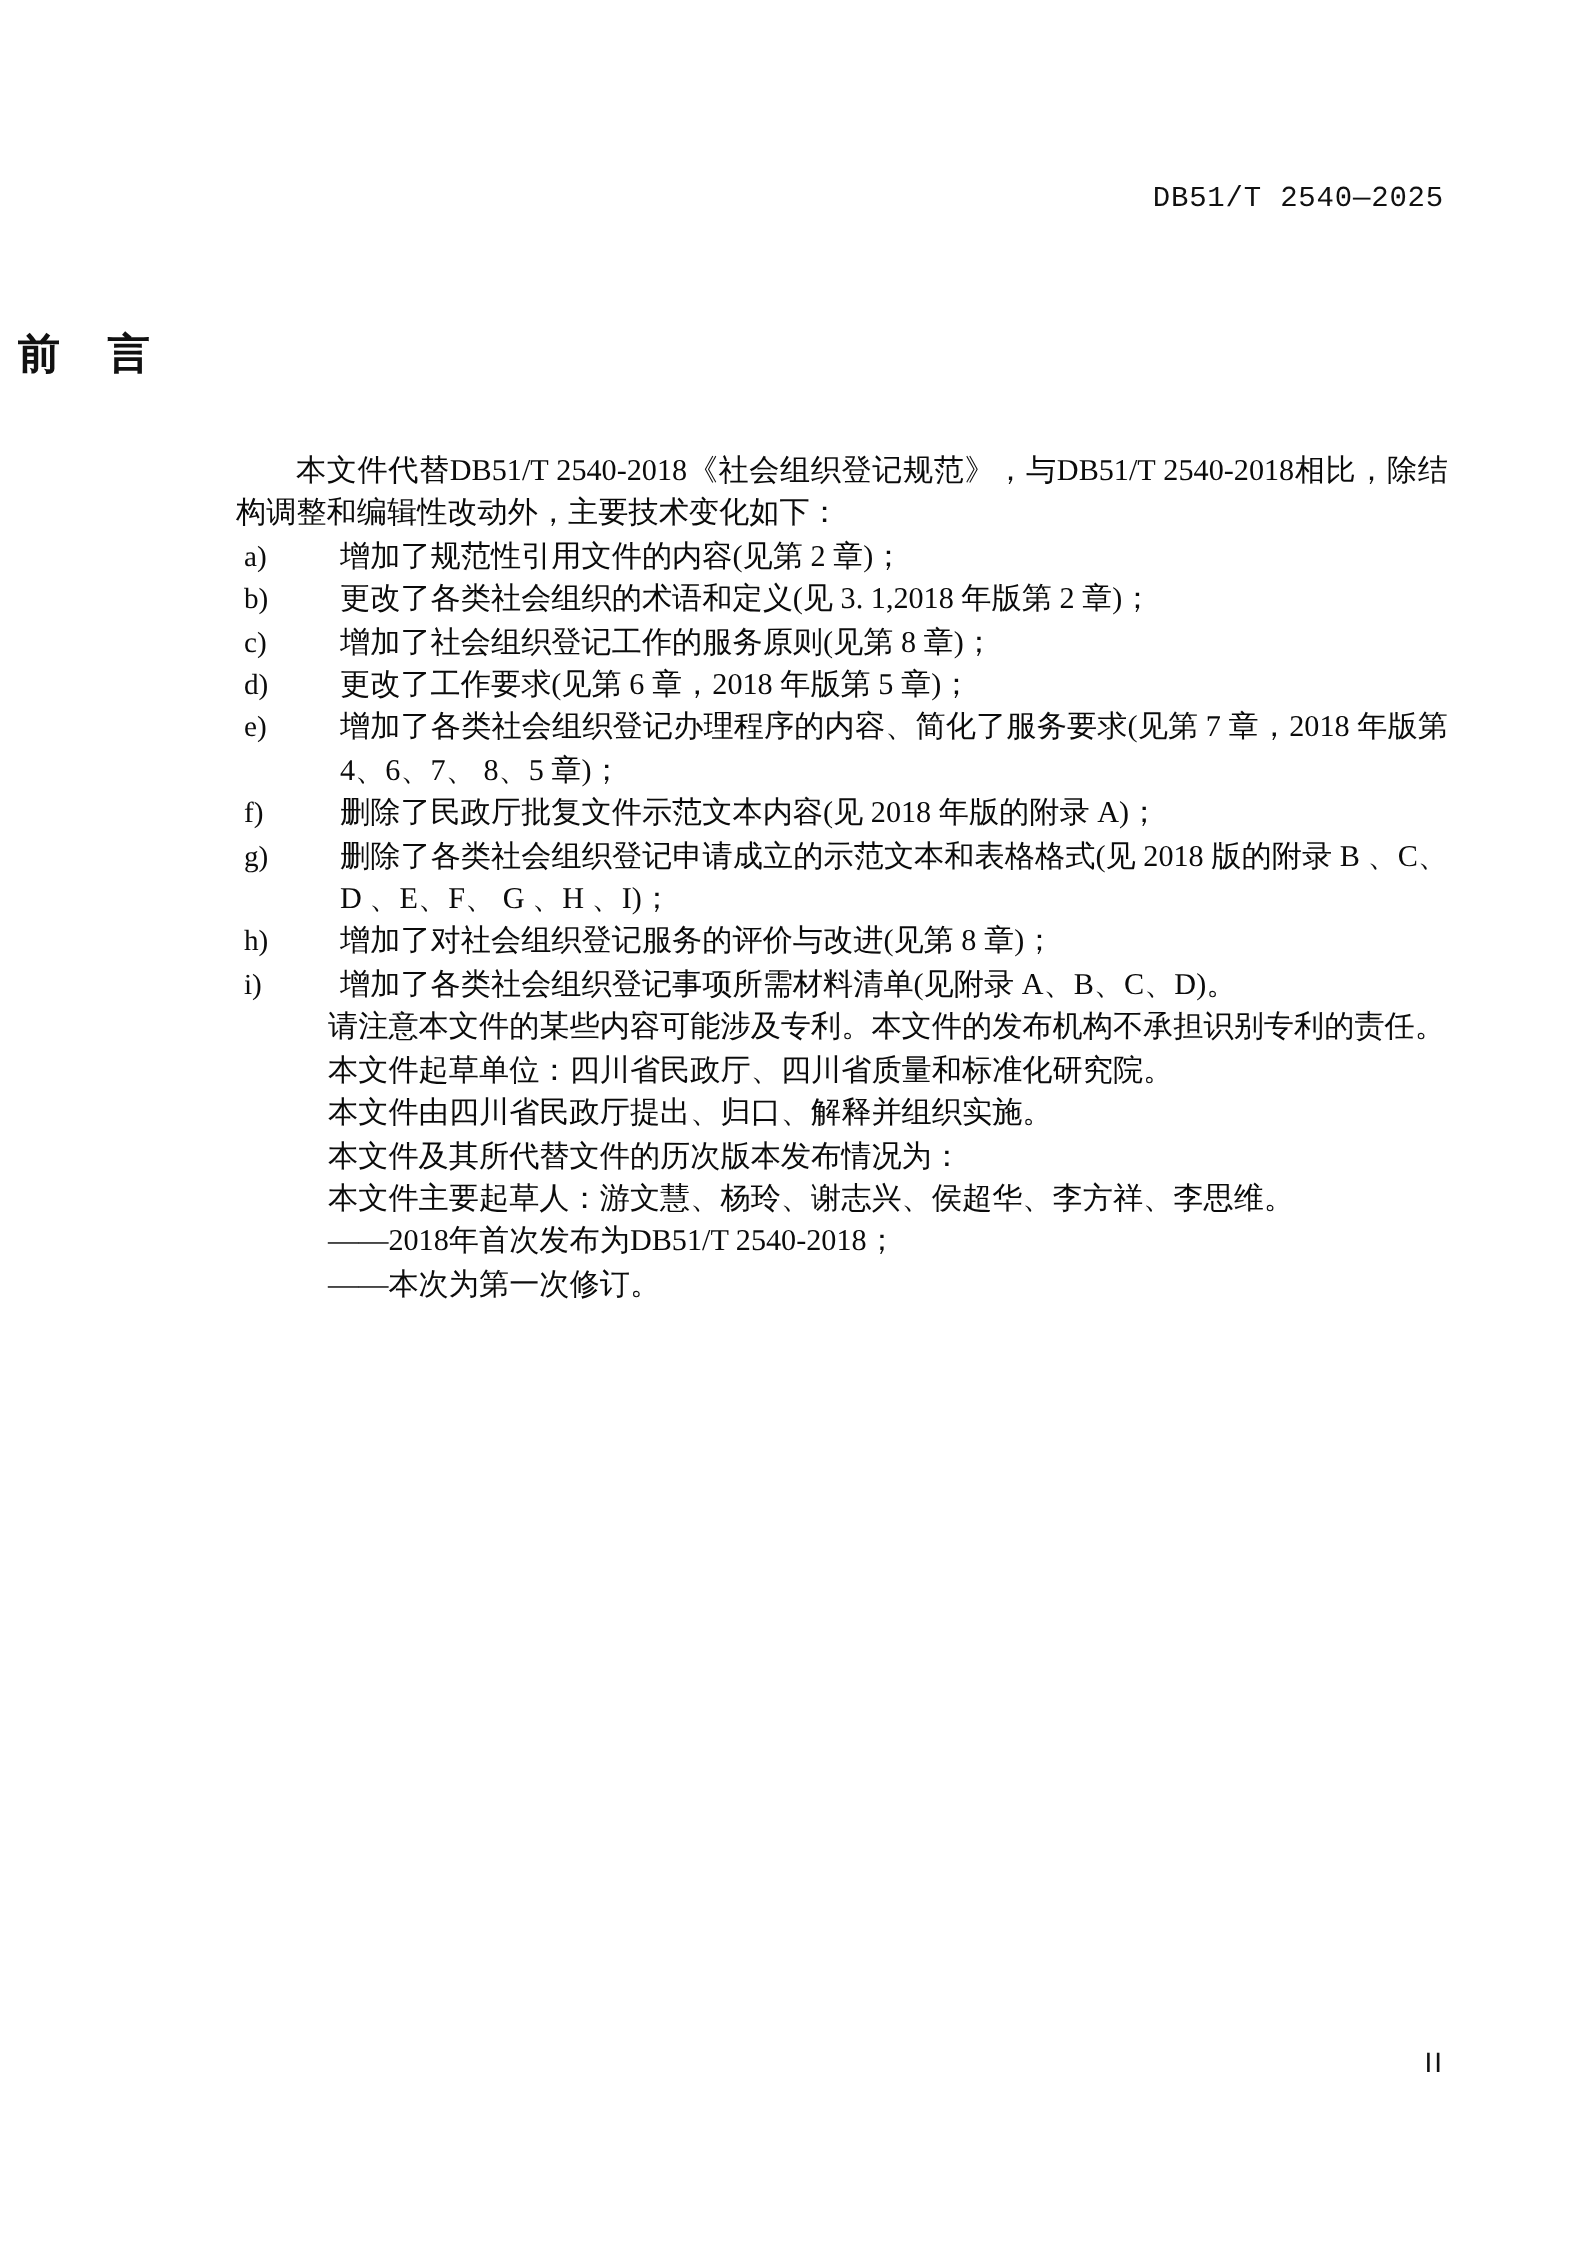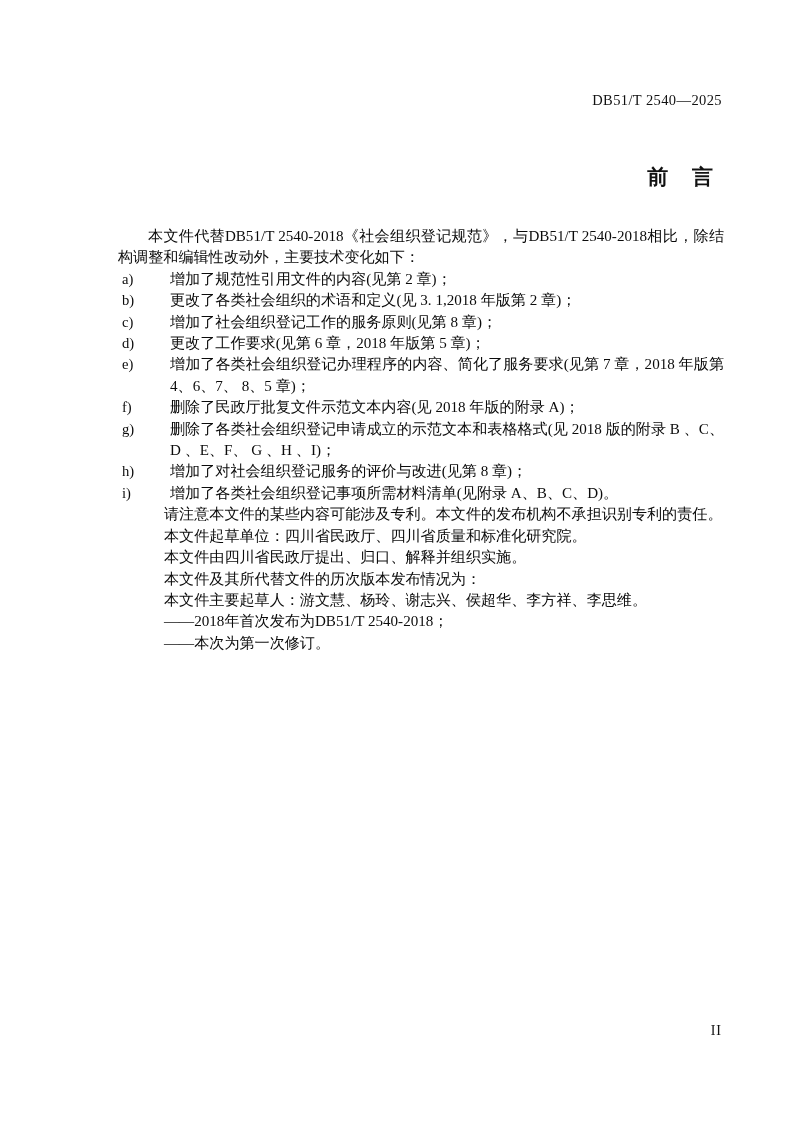--- a/index.html
+++ b/index.html
@@ -18,34 +18,34 @@
     background: #ffffff;
     overflow: hidden;
     box-sizing: border-box;
   }
 
   
   .std-header {
     position: absolute;
     top: 92px;
     right: 72px;
-    font-family: Liberation Serif, serif;
+    font-family: Liberation Mono, monospace;
     font-size: 14.5px;
     letter-spacing: 0.4px;
     white-space: nowrap;
     color: #111;
   }
 
   
   .doc-title {
     position: absolute;
     top: 163px;
     left: 0;
     width: 722px;
-    text-align: right;
+    text-align: left;
     font-family: "Liberation Sans", "DejaVu Sans", sans-serif;
     font-size: 21px;
     font-weight: bold;
     letter-spacing: 9px;
     text-indent: 9px;
     color: #111;
   }
 
   
   .body-col {
@@ -94,21 +94,21 @@
     font-size: 14.6px;
     font-family: "Liberation Serif", "DejaVu Serif", serif;
     color: #0b0b0b;
   }
 
   
   .page-folio {
     position: absolute;
     bottom: 84px;
     right: 72px;
-    font-family: Liberation Serif, serif;
+    font-family: Liberation Sans, sans-serif;
     font-size: 14px;
     color: #111;
     letter-spacing: 1px;
   }
 </style>
 </head>
 <body>
 
 <div class="page">
 

